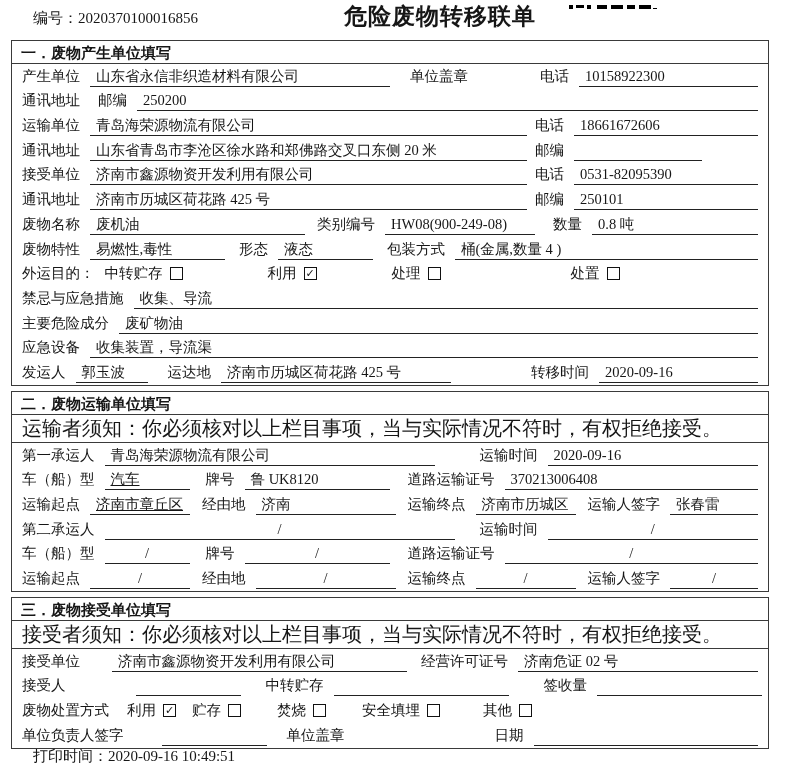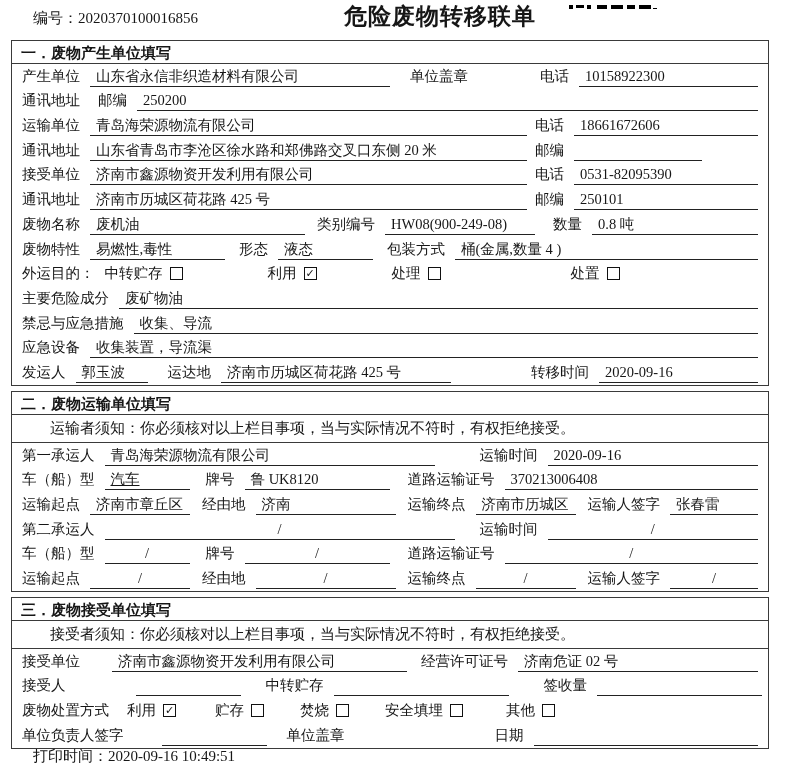--- a/index.html
+++ b/index.html
@@ -23,21 +23,21 @@
   
   .sections{position:absolute;top:40px;left:11px;width:758px;}
   .section{border:1.6px solid #3a3a3a;background:#fff;margin-bottom:5px;box-sizing:border-box;}
   .sec-header{
     font-family:"Liberation Sans","DejaVu Sans",sans-serif;
     font-weight:700;font-size:15px;padding:3px 9px 2px;
     border-bottom:1.6px solid #3a3a3a;line-height:17px;
   }
   .row{display:flex;align-items:flex-end;height:24.7px;padding:0 10px;box-sizing:border-box;}
   .row.notice-row{border-bottom:1.6px solid #3a3a3a;height:28px;align-items:center;}
-  .notice-text{font-size:15px;white-space:nowrap;margin-left:28px;}
+  .notice-text{font-size:20px;white-space:nowrap;}
 
   .f-label,.f-text{font-size:14.5px;white-space:nowrap;margin:0 10px 3px 0;flex:0 0 auto;}
   .f-text{margin-right:0;}
   .f-value{
     font-size:14.5px;border-bottom:1px solid #222;min-width:18px;
     padding:0 2px 1px 6px;margin-bottom:2px;white-space:nowrap;overflow:hidden;
     box-sizing:border-box;flex:0 0 auto;line-height:18px;
   }
   .f-value.grow{flex:1 1 auto;}
   .f-value.center{text-align:center;padding-left:2px;}
@@ -144,26 +144,26 @@
           <span class="f-check" style="margin-left: 75px;">
             <span class="cb-text">处理</span>
             <span class="cb-box"></span>
           </span>
           <span class="f-check" style="margin-left: 130px;">
             <span class="cb-text">处置</span>
             <span class="cb-box"></span>
           </span>
         </div>
         <div class="row">
+          <span class="f-label">禁忌与应急措施</span>
+          <span class="f-value grow">收集、导流</span>
+        </div>
+        <div class="row">
           <span class="f-label">主要危险成分</span>
           <span class="f-value grow">废矿物油</span>
-        </div>
-        <div class="row">
-          <span class="f-label">禁忌与应急措施</span>
-          <span class="f-value grow">收集、导流</span>
         </div>
         <div class="row">
           <span class="f-label">应急设备</span>
           <span class="f-value grow">收集装置，导流渠</span>
         </div>
         <div class="row">
           <span class="f-label">发运人</span>
           <span class="f-value" style="width: 72px;">郭玉波</span>
           <span class="f-label" style="margin-left: 20px;">运达地</span>
           <span class="f-value" style="width: 230px;">济南市历城区荷花路 425 号</span>
@@ -185,21 +185,21 @@
         <div class="row">
           <span class="f-label">车（船）型</span>
           <span class="f-value" style="width: 85px; text-decoration: underline;">汽车</span>
           <span class="f-label" style="margin-left: 16px;">牌号</span>
           <span class="f-value" style="width: 145px;">鲁 UK8120</span>
           <span class="f-label" style="margin-left: 18px;">道路运输证号</span>
           <span class="f-value grow">370213006408</span>
         </div>
         <div class="row">
           <span class="f-label">运输起点</span>
-          <span class="f-value" style="width: 100px;">济南市章丘区</span>
+          <span class="f-value" style="width: 100px; text-decoration: underline;">济南市章丘区</span>
           <span class="f-label" style="margin-left: 12px;">经由地</span>
           <span class="f-value" style="width: 140px;">济南</span>
           <span class="f-label" style="margin-left: 12px;">运输终点</span>
           <span class="f-value" style="width: 100px;">济南市历城区</span>
           <span class="f-label" style="margin-left: 12px;">运输人签字</span>
           <span class="f-value grow">张春雷</span>
         </div>
         <div class="row">
           <span class="f-label">第二承运人</span>
           <span class="f-value center" style="width: 350px;">/</span>
@@ -243,21 +243,21 @@
           <span class="f-value" style="width: 175px;"></span>
           <span class="f-label" style="margin-left: 35px;">签收量</span>
           <span class="f-value" style="width: 165px;"></span>
         </div>
         <div class="row">
           <span class="f-label">废物处置方式</span>
           <span class="f-check" style="margin-left: 8px;">
             <span class="cb-text">利用</span>
             <span class="cb-box">✓</span>
           </span>
-          <span class="f-check" style="margin-left: 39px; align-items: center;">
+          <span class="f-check" style="margin-left: 16px; align-items: center;">
             <span class="cb-text">贮存</span>
             <span class="cb-box"></span>
           </span>
           <span class="f-check" style="margin-left: 36px;">
             <span class="cb-text">焚烧</span>
             <span class="cb-box"></span>
           </span>
           <span class="f-check" style="margin-left: 36px;">
             <span class="cb-text">安全填埋</span>
             <span class="cb-box"></span>

